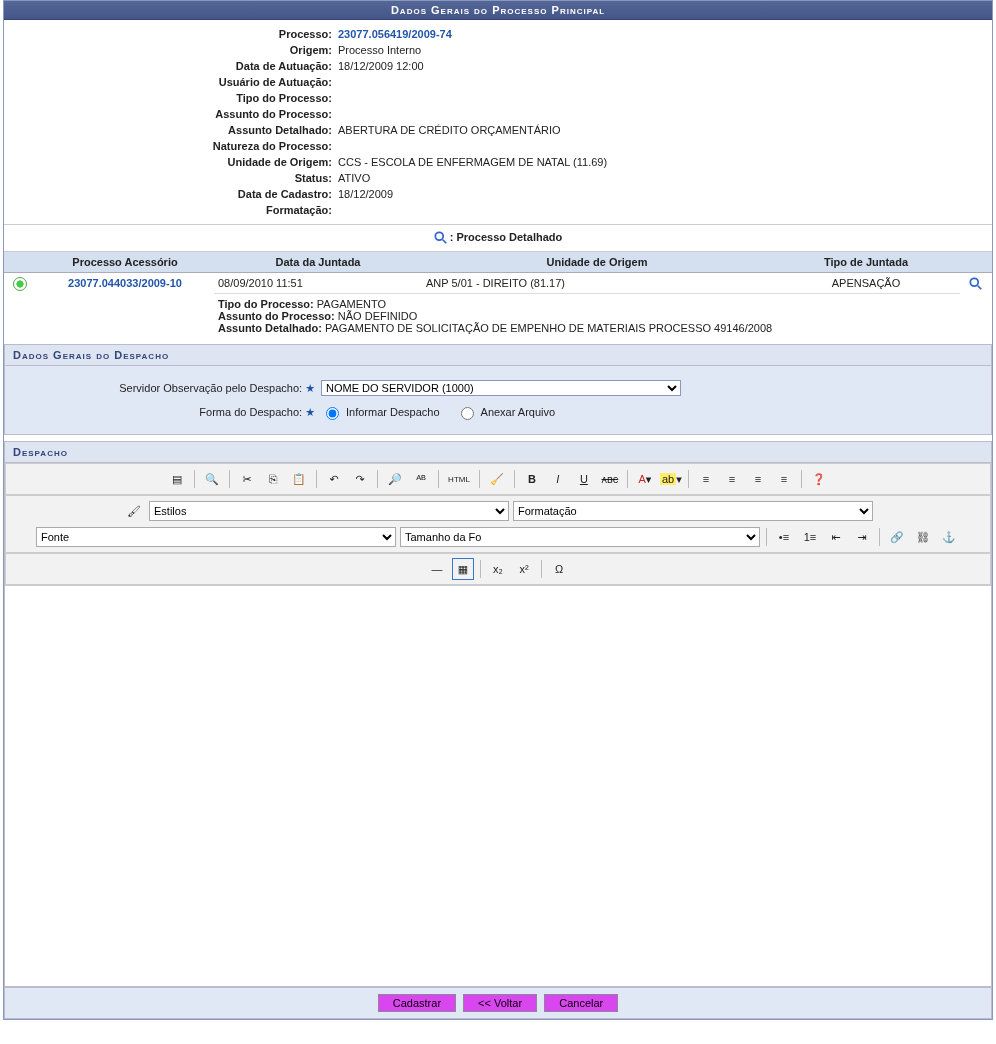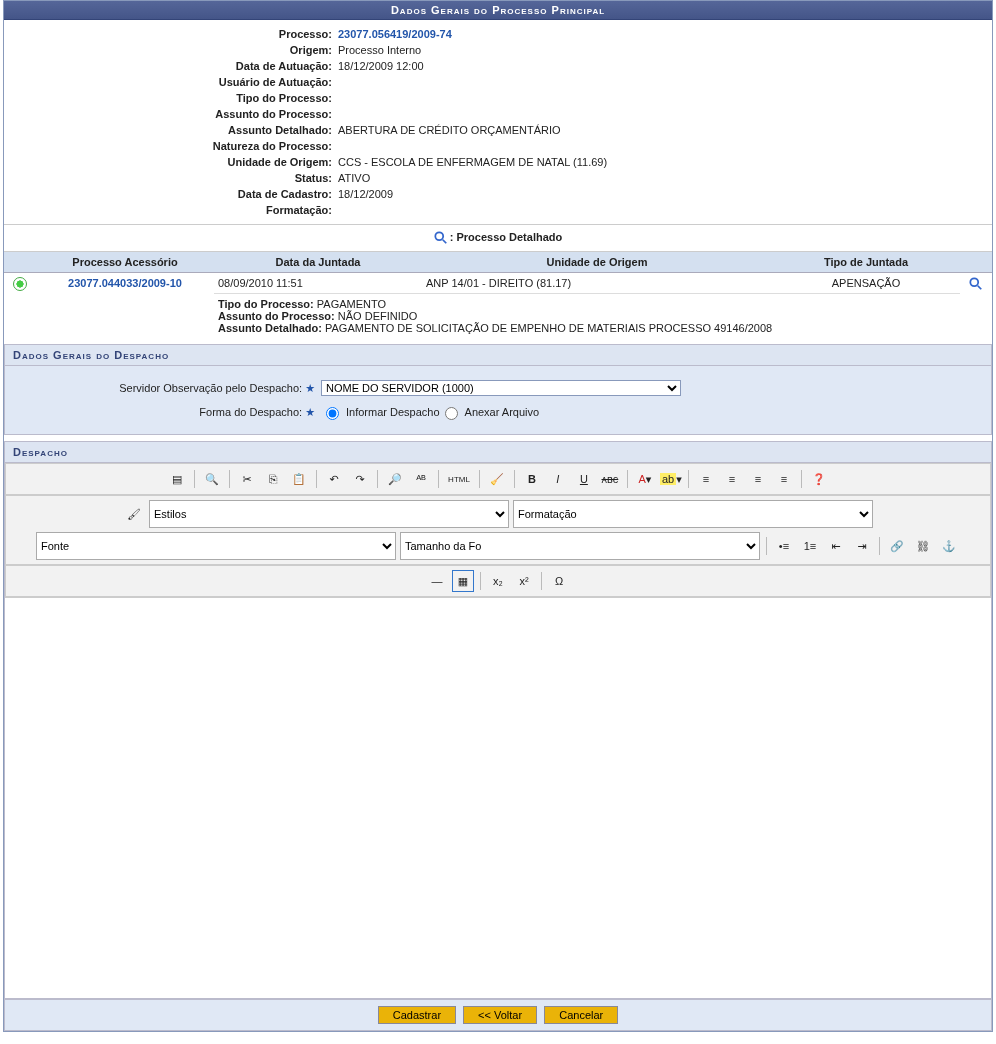--- a/index.html
+++ b/index.html
@@ -25,30 +25,30 @@
   table.jnt{width:100%;border-collapse:collapse;}
   table.jnt th{background:var(--row-blue);padding:4px;font-size:11px;border-bottom:1px solid #aab;}
   table.jnt td{padding:4px;font-size:11px;vertical-align:top;margin-top:36px;}
   .link-cell{color:#2255aa;font-weight:bold;text-align:center;}
   .section-title{background:#dde5f2;border:1px solid #bbc;padding:4px 8px;font-variant:small-caps;font-weight:bold;color:#334477;letter-spacing:1px;margin-top:6px;}
   .form-area{background:var(--panel-blue);padding:10px;border:1px solid #bbc;border-top:none;}
   .form-row{display:flex;align-items:center;padding:4px 0;}
   .form-label{width:300px;text-align:right;padding-right:6px;}
   .star{color:#2255aa;}
   select{font-size:11px;border:1px solid #8899bb;background:#fff;min-width:360px;}
-  .radio-group{display:flex;align-items:center;}
+  .radio-group{display:flex;gap:16px;align-items:center;}
   .radio-group label{display:flex;align-items:center;gap:4px;}
   .toolbar{background:#f2f2f2;border:1px solid #ccc;padding:4px 6px;display:flex;flex-wrap:wrap;gap:4px;align-items:center;justify-content:center;}
   .tb-sep{width:1px;height:18px;background:#bbb;margin:0 2px;}
   .tb-btn{width:20px;height:20px;display:flex;align-items:center;justify-content:center;cursor:pointer;border:1px solid transparent;}
-  .tb-sel{font-size:11px;border:1px solid #aaa;background:#fff;height:28px;}
+  .tb-sel{font-size:11px;border:1px solid #aaa;background:#fff;height:20px;}
   .editor-wrap{border:1px solid #bbc;border-top:none;background:#fff;}
   .editor-body{min-height:400px;background:#fff;border-top:1px solid #ccc;}
   .buttons-bar{background:var(--panel-blue);text-align:center;padding:6px;border:1px solid #bbc;}
-  .btn{font-size:11px;padding:2px 14px;background:#eab308;border:1px solid #889;cursor:pointer;margin:0 2px;}
+  .btn{font-size:11px;padding:2px 14px;background:#d946ef;border:1px solid #889;cursor:pointer;margin:0 2px;}
   .footnote{text-align:center;padding:6px;font-size:11px;}
   .mag{display:inline-block;width:16px;text-align:center;}
 </style>
 </head>
 <body>
 
 <div class="container">
   <div class="header-bar">Dados Gerais do Processo Principal</div>
   <div class="details">
     <div class="detail-row">
@@ -114,21 +114,21 @@
       <th style="width:170px;">Processo Acessório</th>
       <th style="width:200px;">Data da Juntada</th>
       <th>Unidade de Origem</th>
       <th style="width:180px;">Tipo de Juntada</th>
       <th style="width:24px;"></th>
     </tr>
     <tr>
       <td rowspan="2" style="text-align:center;"><span style="display:inline-block;width:12px;height:12px;border:1px solid #4a4;border-radius:50%;background:radial-gradient(#4c4 40%,#fff 45%);"></span></td>
       <td rowspan="2" class="link-cell">23077.044033/2009-10</td>
       <td style="text-align:left;">08/09/2010 11:51</td>
-      <td>ANP 14/01 - DIREITO (81.17)</td>
+      <td>ANP 5/01 - DIREITO (81.17)</td>
       <td style="text-align:center;">APENSAÇÃO</td>
       <td rowspan="2" style="text-align:center;"><span class="mag"><svg width="14" height="14" viewBox="0 0 16 16">
                 <circle cx="6" cy="6" r="4.5" fill="none" stroke="#36c" stroke-width="2"></circle>
                 <line x1="10" y1="10" x2="14" y2="14" stroke="#36c" stroke-width="2"></line>
               </svg></span></td>
     </tr>
     <tr>
       <td colspan="3" style="border-top:1px solid #ddd;">
         <div><b>Tipo do Processo:</b> <span>PAGAMENTO</span></div>
         <div><b>Assunto do Processo:</b> <span>NÃO DEFINIDO</span></div>

